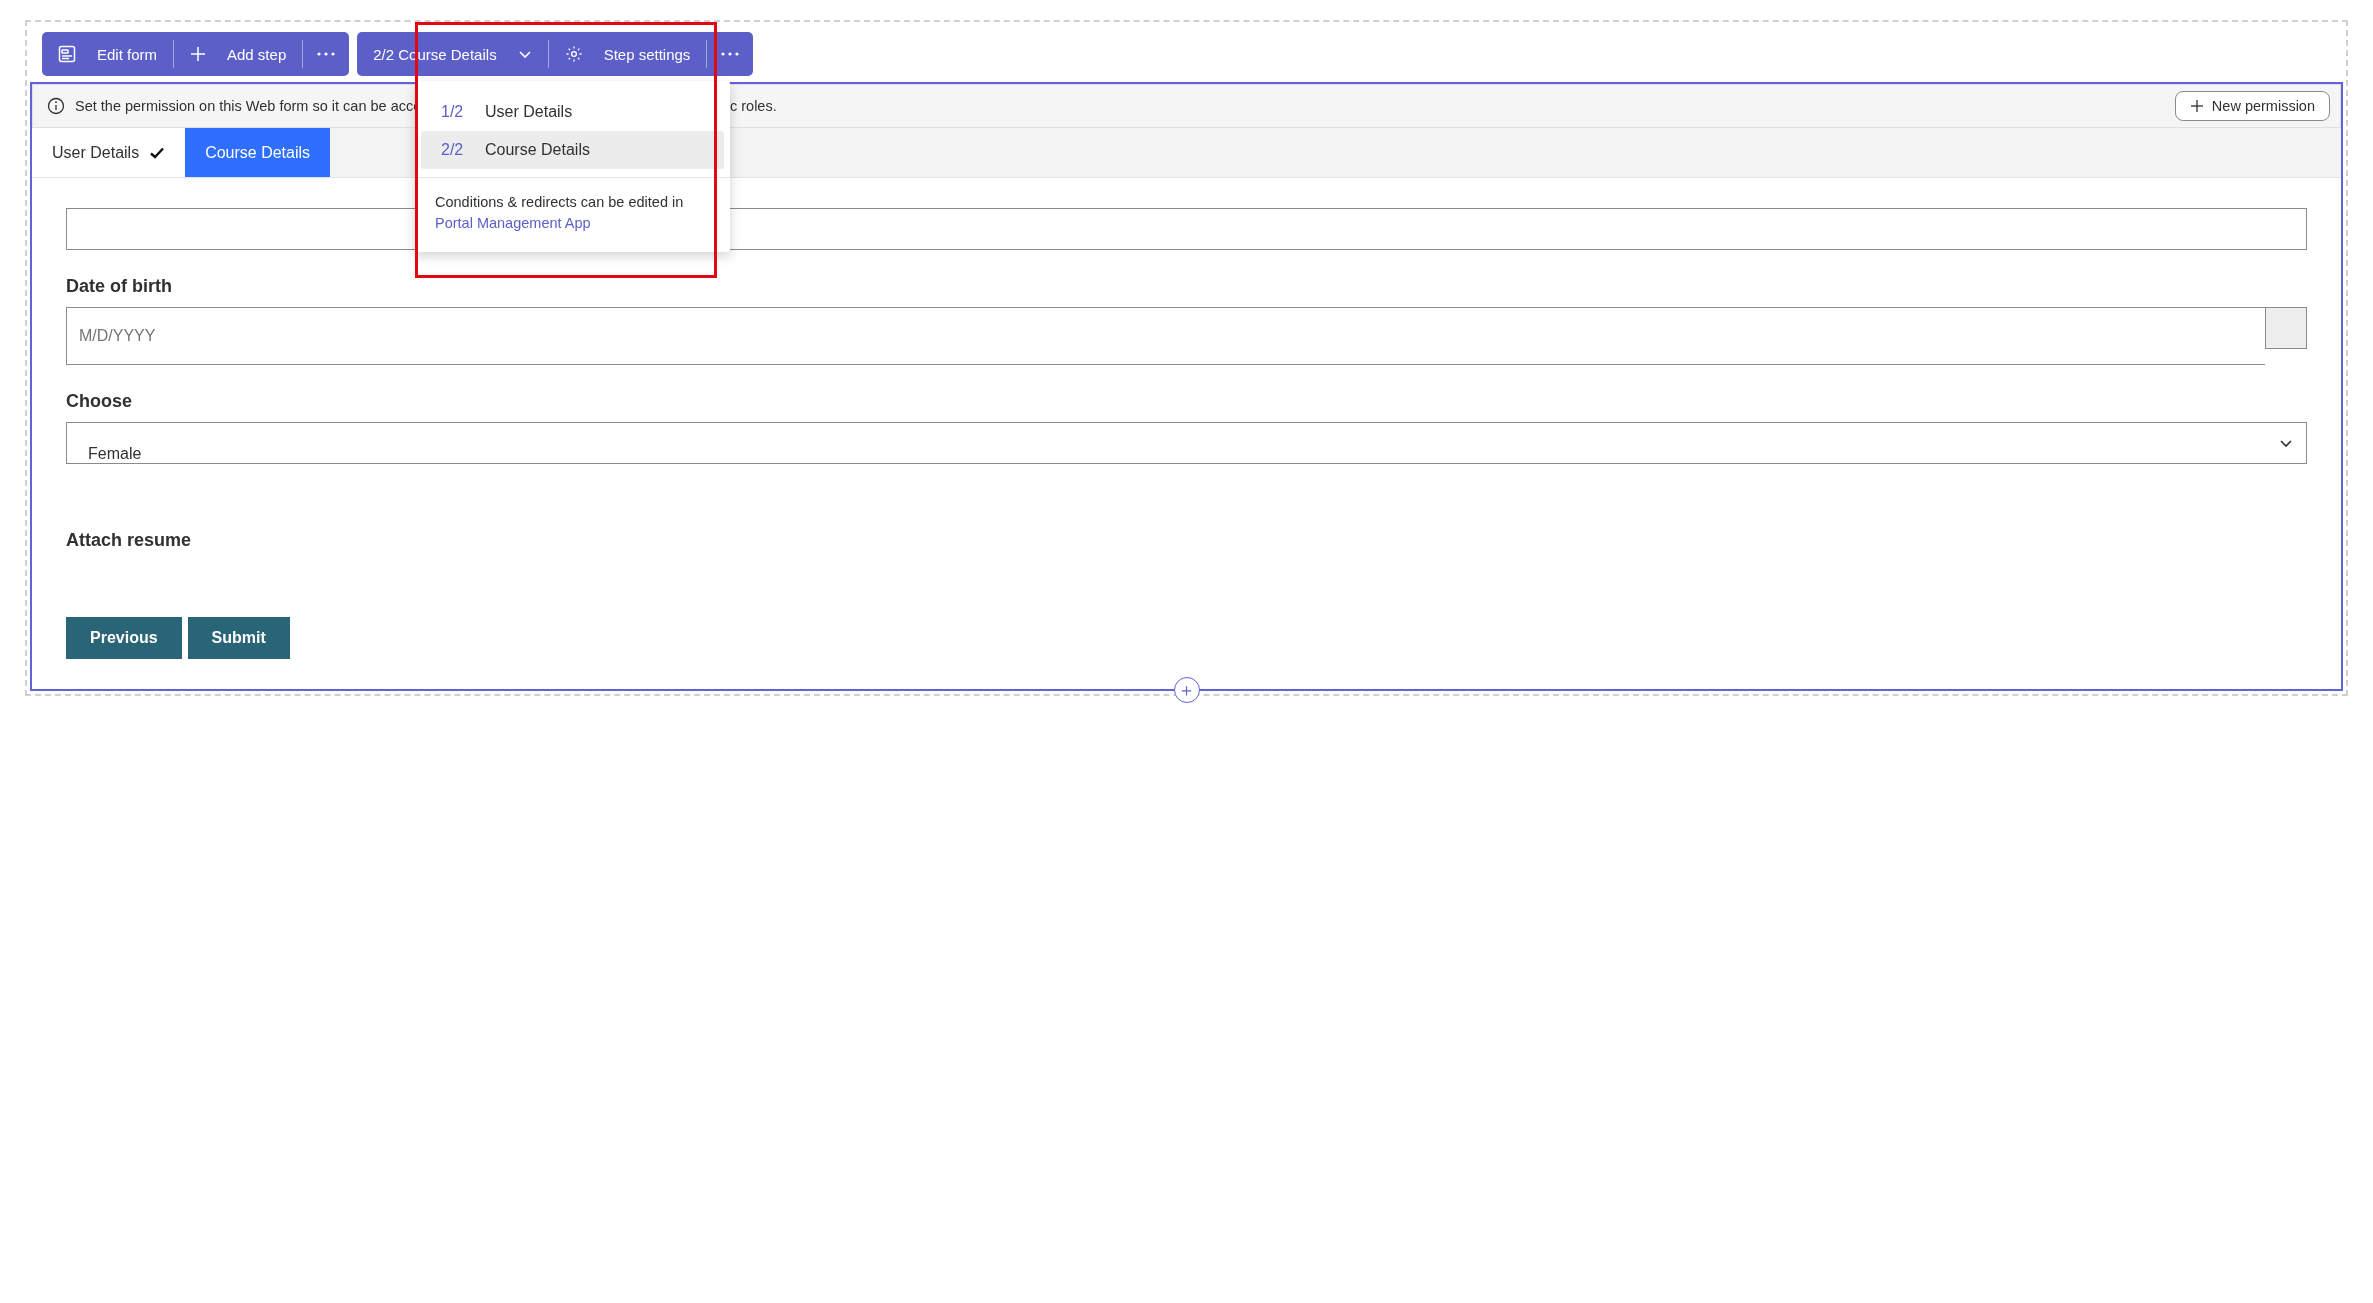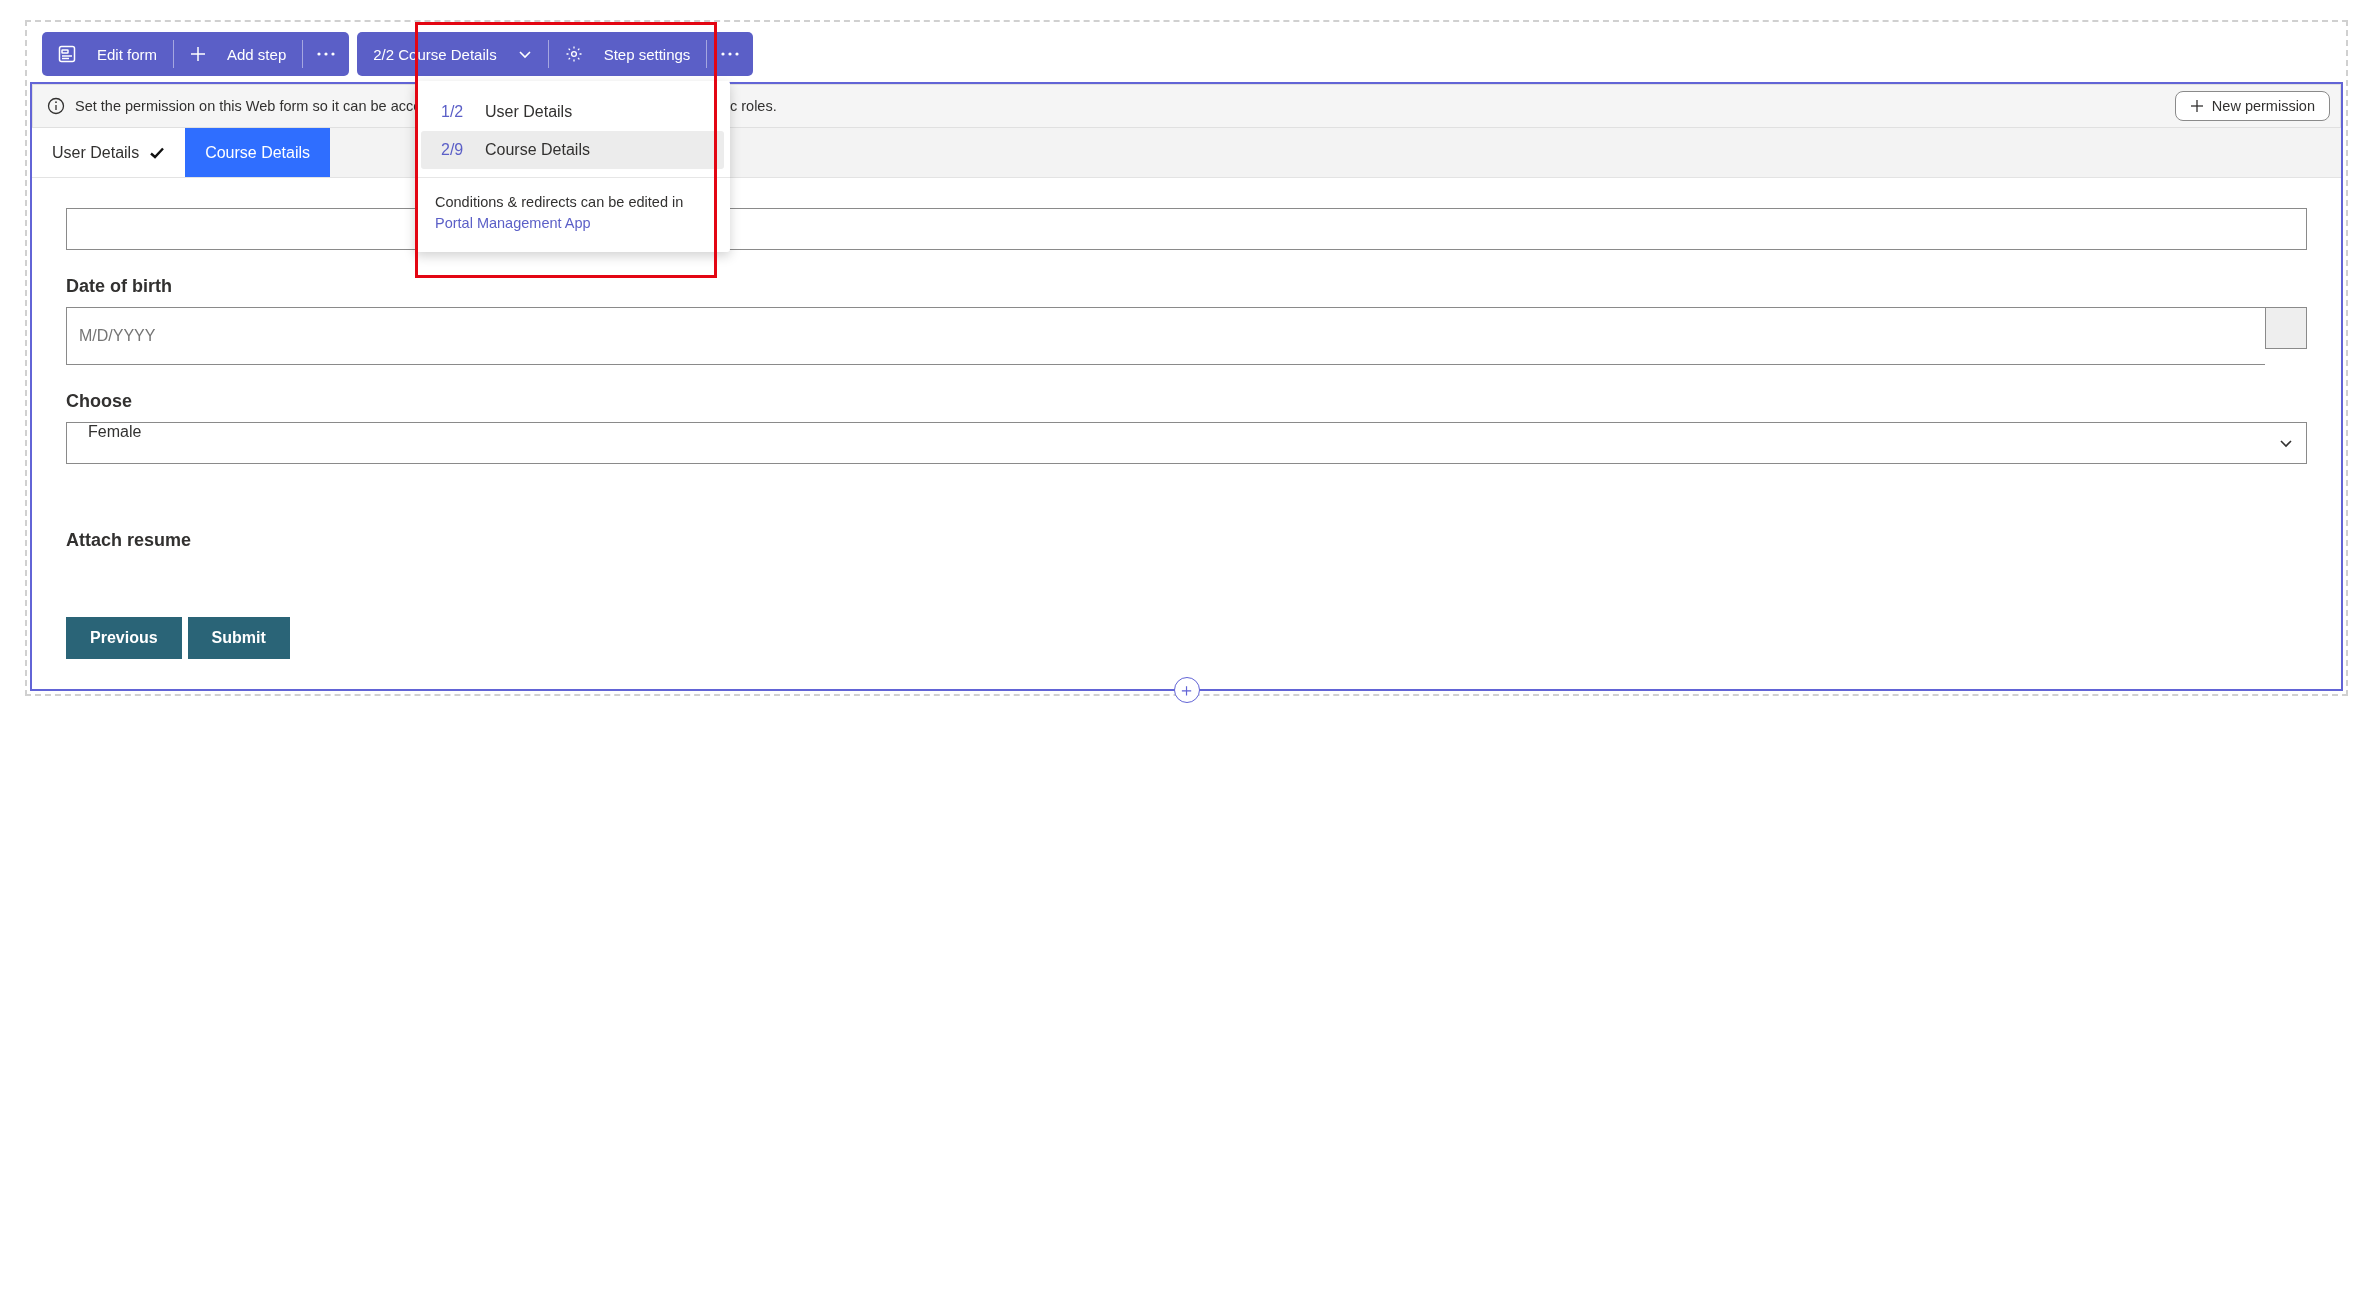--- a/index.html
+++ b/index.html
@@ -258,21 +258,21 @@
     </div>
 
     <div class="red-highlight"></div>
 
     <div class="dropdown">
       <div class="dd-item">
         <span class="dd-index">1/2</span>
         <span class="dd-label">User Details</span>
       </div>
       <div class="dd-item selected">
-        <span class="dd-index">2/9</span>
+        <span class="dd-index">2/2</span>
         <span class="dd-label">Course Details</span>
       </div>
       <div class="dd-divider"></div>
       <div class="dd-footer">
         <span>Conditions &amp; redirects can be edited in</span>
         <br>
         <a href="#">Portal Management App</a>
       </div>
     </div>
   </div>
@@ -323,21 +323,21 @@
         <label class="form-label">Date of birth</label>
         <div class="date-wrap">
           <input class="date-input" type="text" placeholder="M/D/YYYY" style="">
           <button class="date-btn" aria-label="calendar"></button>
         </div>
       </div>
 
       <div class="form-group">
         <label class="form-label">Choose</label>
         <div class="select-wrap">
-          <div class="select-input" style="display:flex;align-items:flex-start;padding-left:21px;">
+          <div class="select-input" style="display:flex;align-items:flex-end;padding-left:21px;">
             <span>Female</span>
           </div>
           <span class="select-chev icon">
             <svg width="14" height="14" viewBox="0 0 14 14" fill="none" stroke="#323130" stroke-width="1.6">
               <polyline points="2,5 7,10 12,5"></polyline>
             </svg>
           </span>
         </div>
       </div>
 

